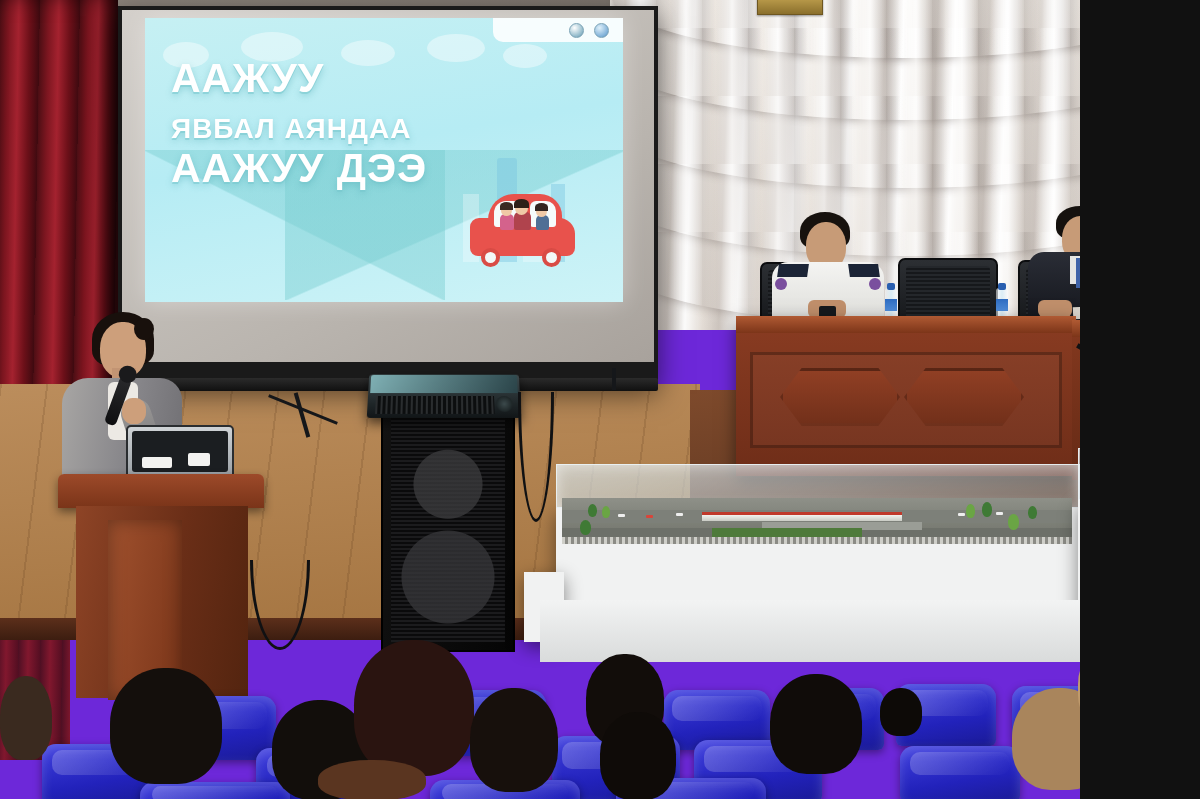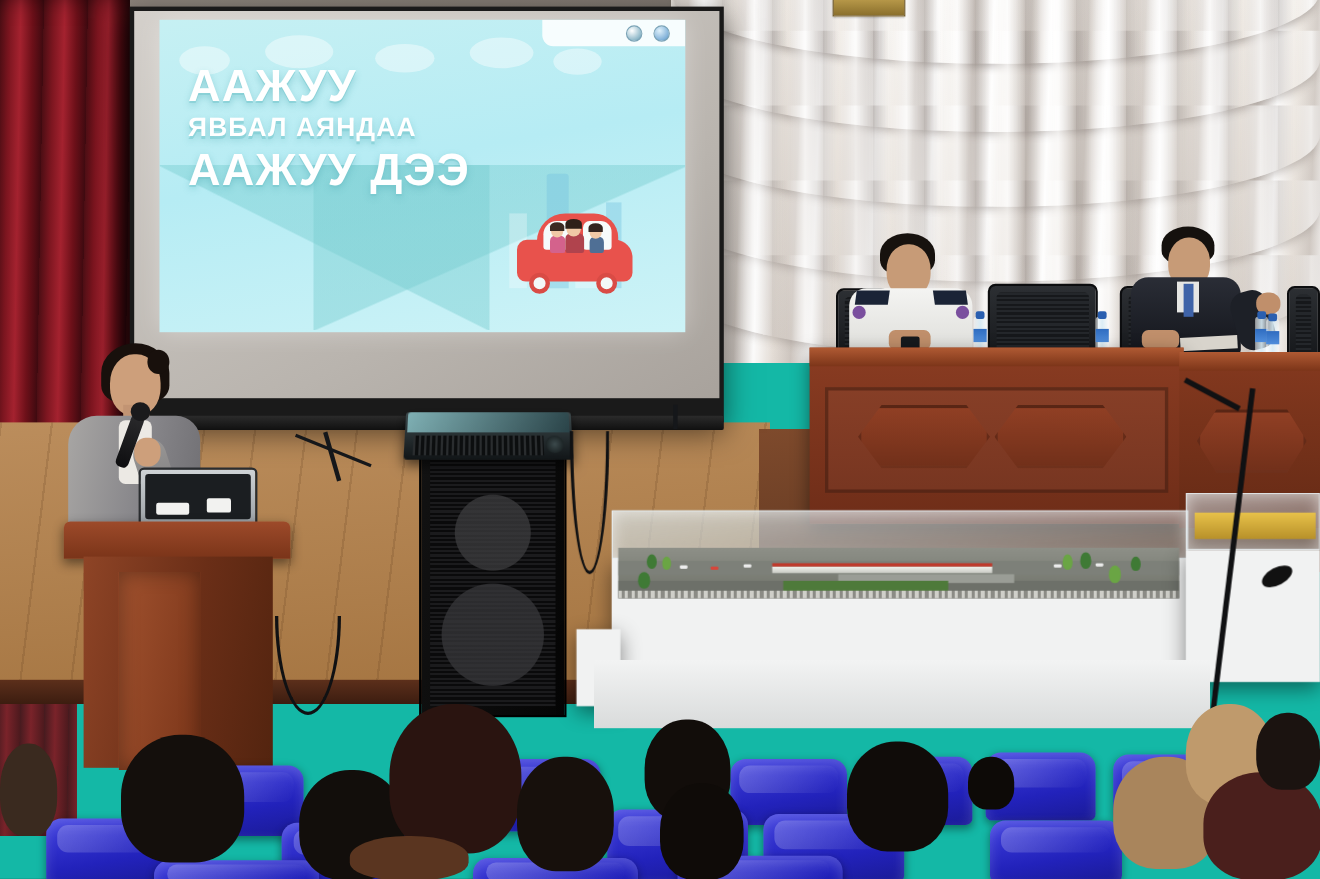--- a/index.html
+++ b/index.html
@@ -1,20 +1,20 @@
 <!DOCTYPE html>
 <html><head>
 <meta charset="utf-8">
 <style>
   * { margin:0; padding:0; box-sizing:border-box; }
   html,body { width:1200px; height:799px; overflow:hidden;
     font-family:"Liberation Sans", sans-serif; background:#111; }
 
-  #scene { position:relative; width:1200px; height:799px; overflow:hidden;
-           background:#14b8a6; }
+  #scene { position:relative; width:1080px; height:799px; overflow:hidden;
+           background:#6d28d9; }
 
   
   .white-curtain{
     position:absolute; left:610px; top:0; width:590px; height:330px;
     background:
       repeating-linear-gradient(92deg,
         rgba(255,255,255,0) 0px, rgba(160,150,145,.32) 16px,
         rgba(255,255,255,.95) 34px, rgba(255,255,255,0) 52px),
       linear-gradient(#efeae4,#e2dbd4);
   }
@@ -100,21 +100,21 @@
   .cloud{ position:absolute; border-radius:50%; background:rgba(255,255,255,.42); }
   .bldg{ position:absolute; bottom:0; background:rgba(255,255,255,.30); }
   .bldg.blue{ background:rgba(120,195,225,.42); }
 
   .slide-title{
     position:absolute; left:26px; top:40px; width:330px;
     color:#ffffff; font-weight:bold; letter-spacing:1px; line-height:1;
     text-shadow:0 2px 0 rgba(120,200,205,.55), 0 3px 7px rgba(80,170,180,.45);
   }
   .l1{ font-size:41px; }
-  .l2{ font-size:24px; margin-top:6px; }
+  .l2{ font-size:28px; margin-top:16px; }
   .l3{ font-size:41px; margin-top:5px; }
 
   
   .car{ position:absolute; left:325px; top:172px; width:110px; height:84px; }
   .car-body{ position:absolute; left:0; top:28px; width:105px; height:38px;
              background:#e8524c; border-radius:9px 16px 8px 8px; }
   .car-roof{ position:absolute; left:18px; top:4px; width:74px; height:34px;
              background:#e8524c; border-radius:26px 22px 0 0; }
   .car-win{ position:absolute; background:#f6fbfb; border-radius:12px 6px 3px 3px; }
   .w1{ left:24px; top:11px; width:32px; height:26px; }

